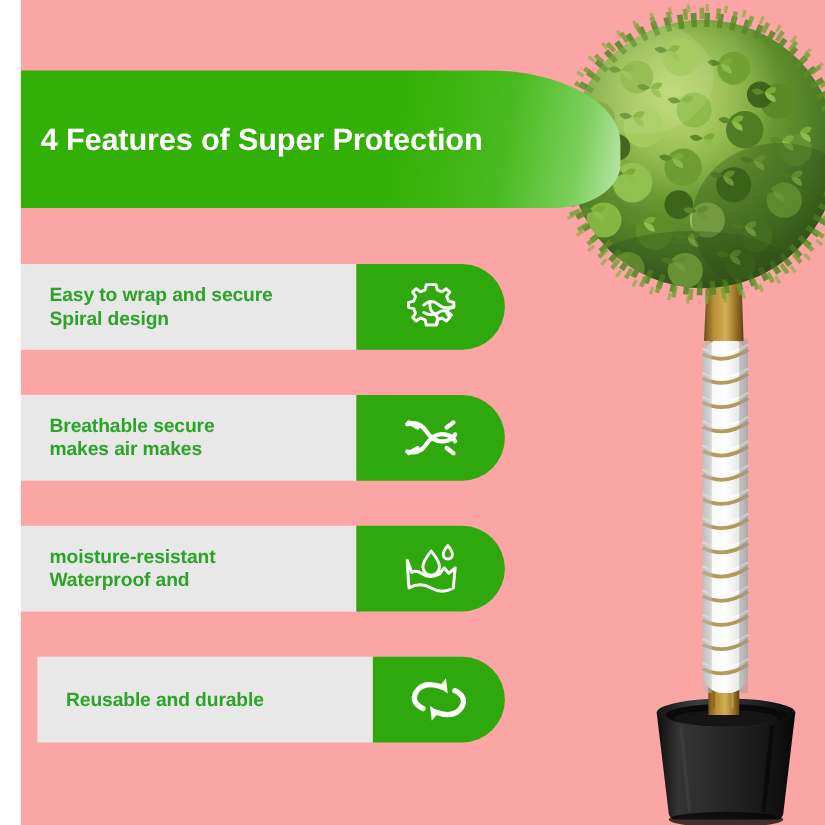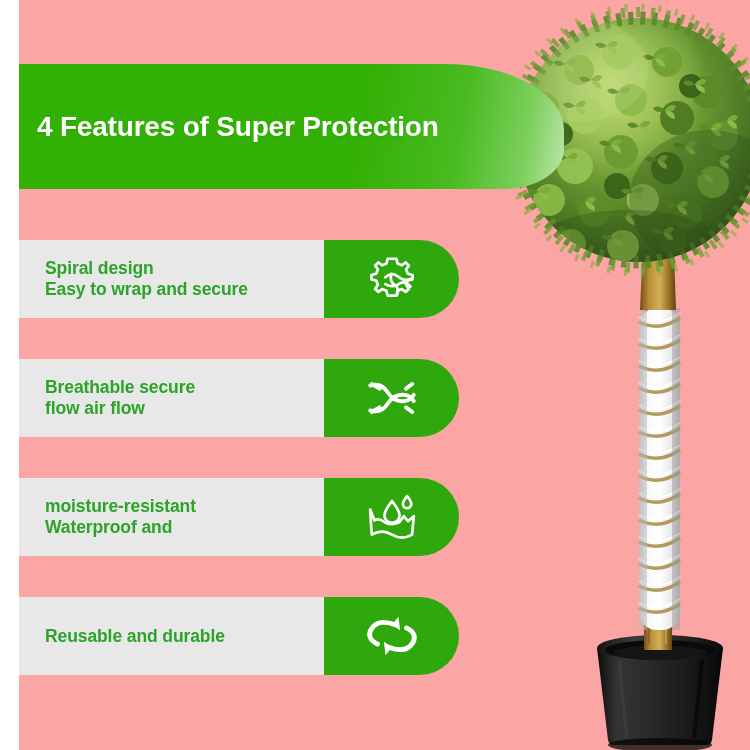--- a/index.html
+++ b/index.html
@@ -47,21 +47,21 @@
 
   
   .features { position:absolute; left:0; top:240px; width:440px; z-index:5; }
   .feature-row {
     position:relative;
     height:78px;
     margin-bottom:41px;
     display:flex;
     align-items:stretch;
   }
-  .feature-row:last-child { margin-bottom:0; }
+  .feature-row:last-child { margin-bottom:0;padding-left:15px; }
   .row-text {
     background:#e8e8e8;
     width:305px;
     display:flex;
     flex-direction:column;
     justify-content:center;
     padding-left:26px;
   }
   .row-line {
     color:#2ba428;
@@ -270,39 +270,39 @@
   </svg>
 
   <div class="banner">
     <div class="banner-title">4 Features of Super Protection</div>
   </div>
 
   <div class="features">
 
     <div class="feature-row">
       <div class="row-text">
+        <div class="row-line">Easy to wrap and secure</div>
         <div class="row-line">Spiral design</div>
-        <div class="row-line">Easy to wrap and secure</div>
       </div>
       <div class="row-icon">
         <span>
           <svg width="54" height="54" viewBox="0 0 64 64" fill="none" stroke="#ffffff" stroke-width="3.2" stroke-linecap="round" stroke-linejoin="round">
             <path d="M32 8 l5.2 0 1.4 5.6 5 2.1 4.7-3.3 3.7 3.7-3.3 4.7 2.1 5 5.6 1.4 0 5.2 -5.6 1.4 -2.1 5 3.3 4.7 -3.7 3.7 -4.7-3.3 -5 2.1 -1.4 5.6 -5.2 0 -5.2 0 -1.4-5.6 -5-2.1 -4.7 3.3 -3.7-3.7 3.3-4.7 -2.1-5 -5.6-1.4 0-5.2 5.6-1.4 2.1-5 -3.3-4.7 3.7-3.7 4.7 3.3 5-2.1 1.4-5.6z"></path>
             <path d="M24 30 q8-7 15-1 q7 6 15 3"></path>
             <path d="M24 38 q9 5 16 0 q7-5 14 3"></path>
             <path d="M31 26 q-2 9 4 13 q6 4 3 12"></path>
           </svg>
         </span>
       </div>
     </div>
 
     <div class="feature-row">
       <div class="row-text">
         <div class="row-line">Breathable secure</div>
-        <div class="row-line">flow air flow</div>
+        <div class="row-line">makes air makes</div>
       </div>
       <div class="row-icon">
         <span>
           <svg width="56" height="46" viewBox="0 0 72 56" fill="none" stroke="#ffffff" stroke-width="5" stroke-linecap="round">
             <path d="M8 12 q14-4 22 8 q9 14 22 12 q8-1 12-8"></path>
             <path d="M8 44 q14 4 22-8 q9-14 22-12 q8 1 12 8"></path>
             <path d="M10 10 l10 6"></path>
             <path d="M10 46 l10-6"></path>
             <path d="M62 10 l-8 6"></path>
             <path d="M62 46 l-8-6"></path>

